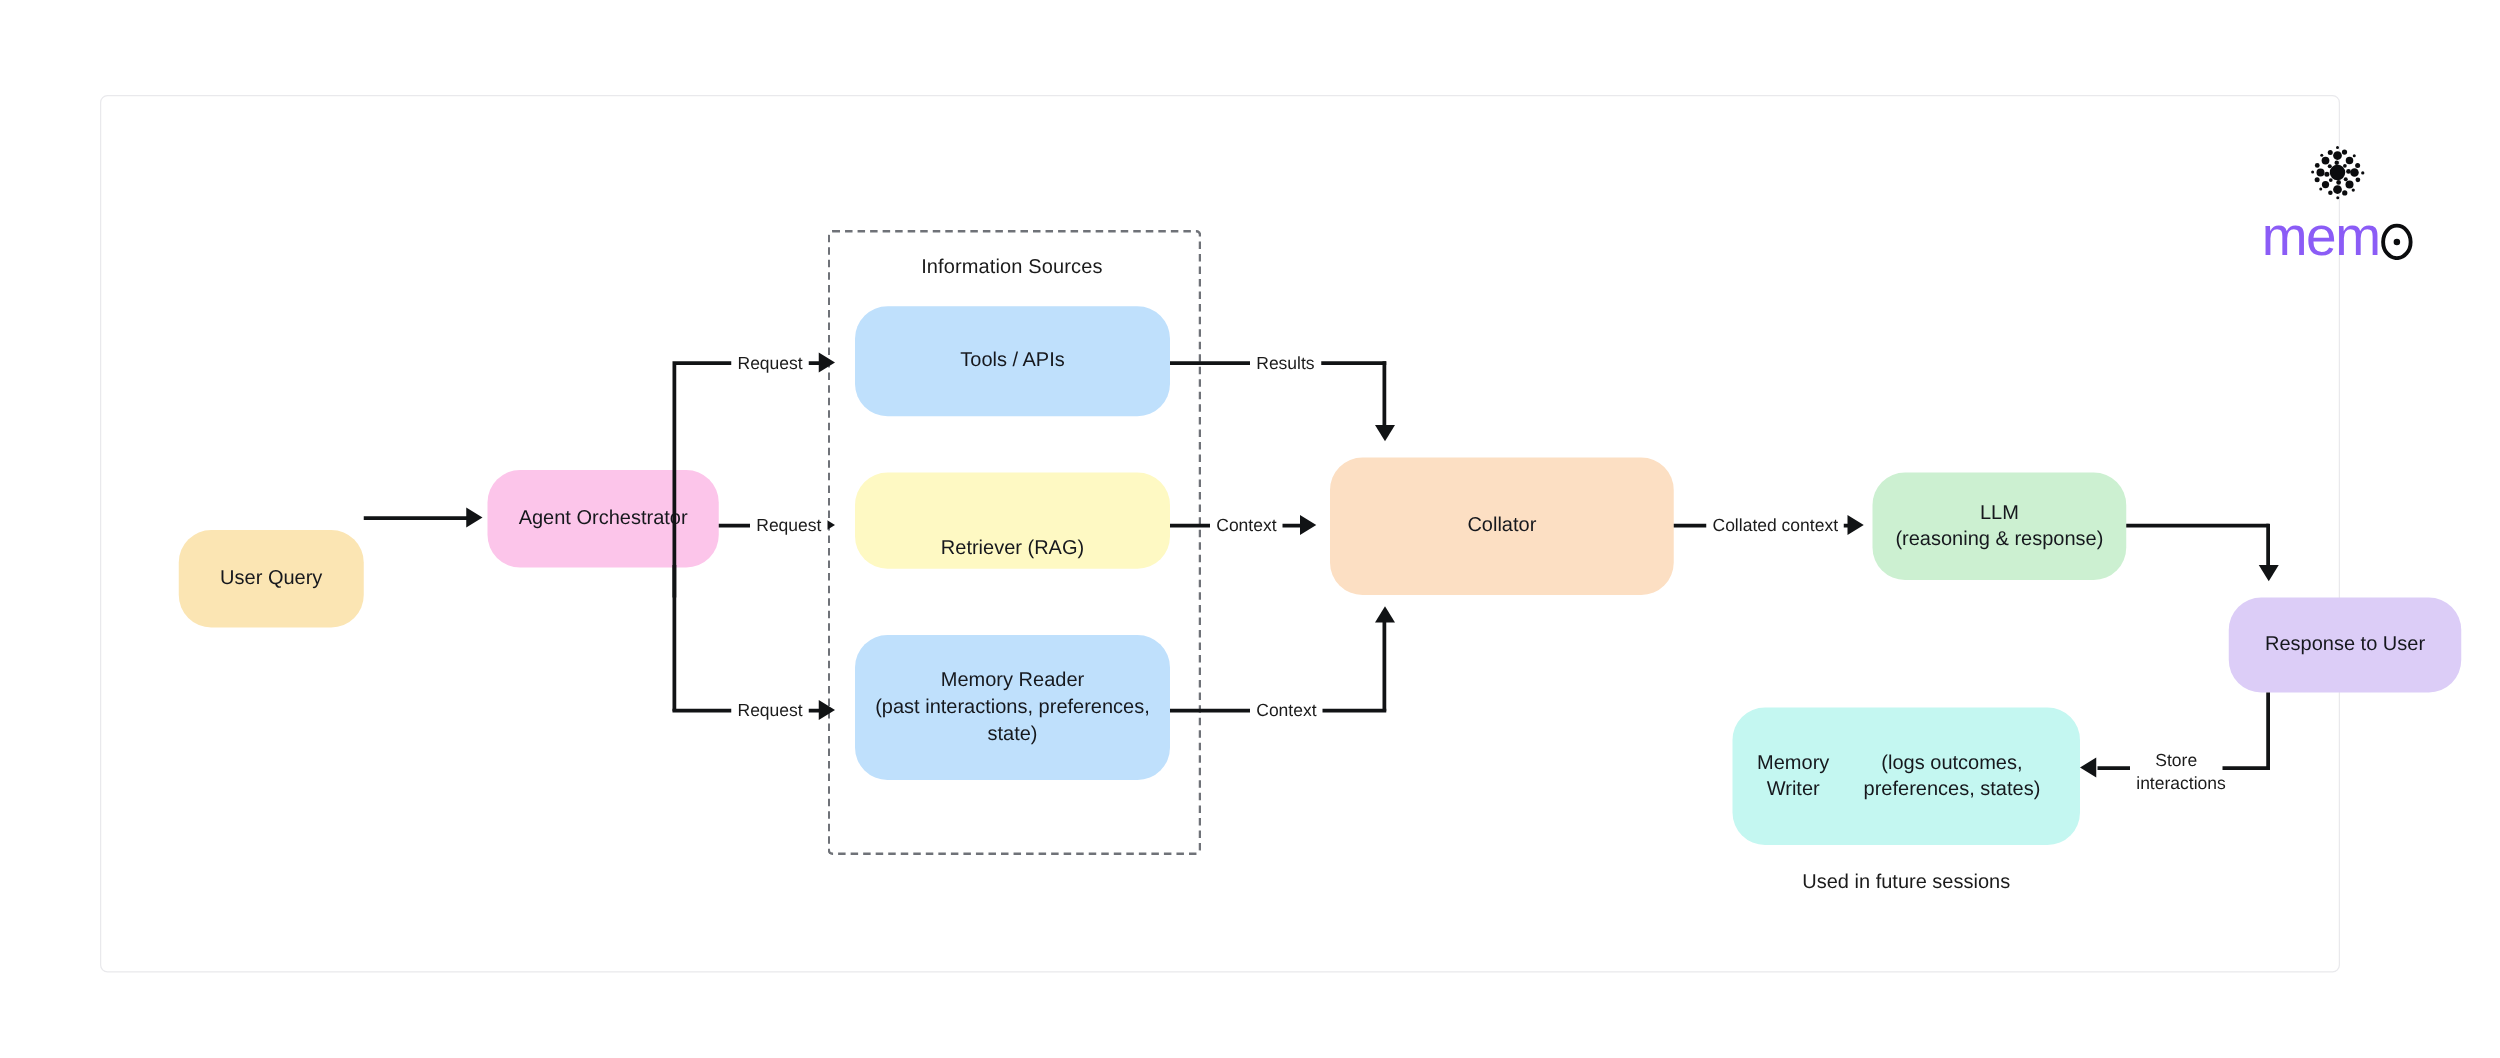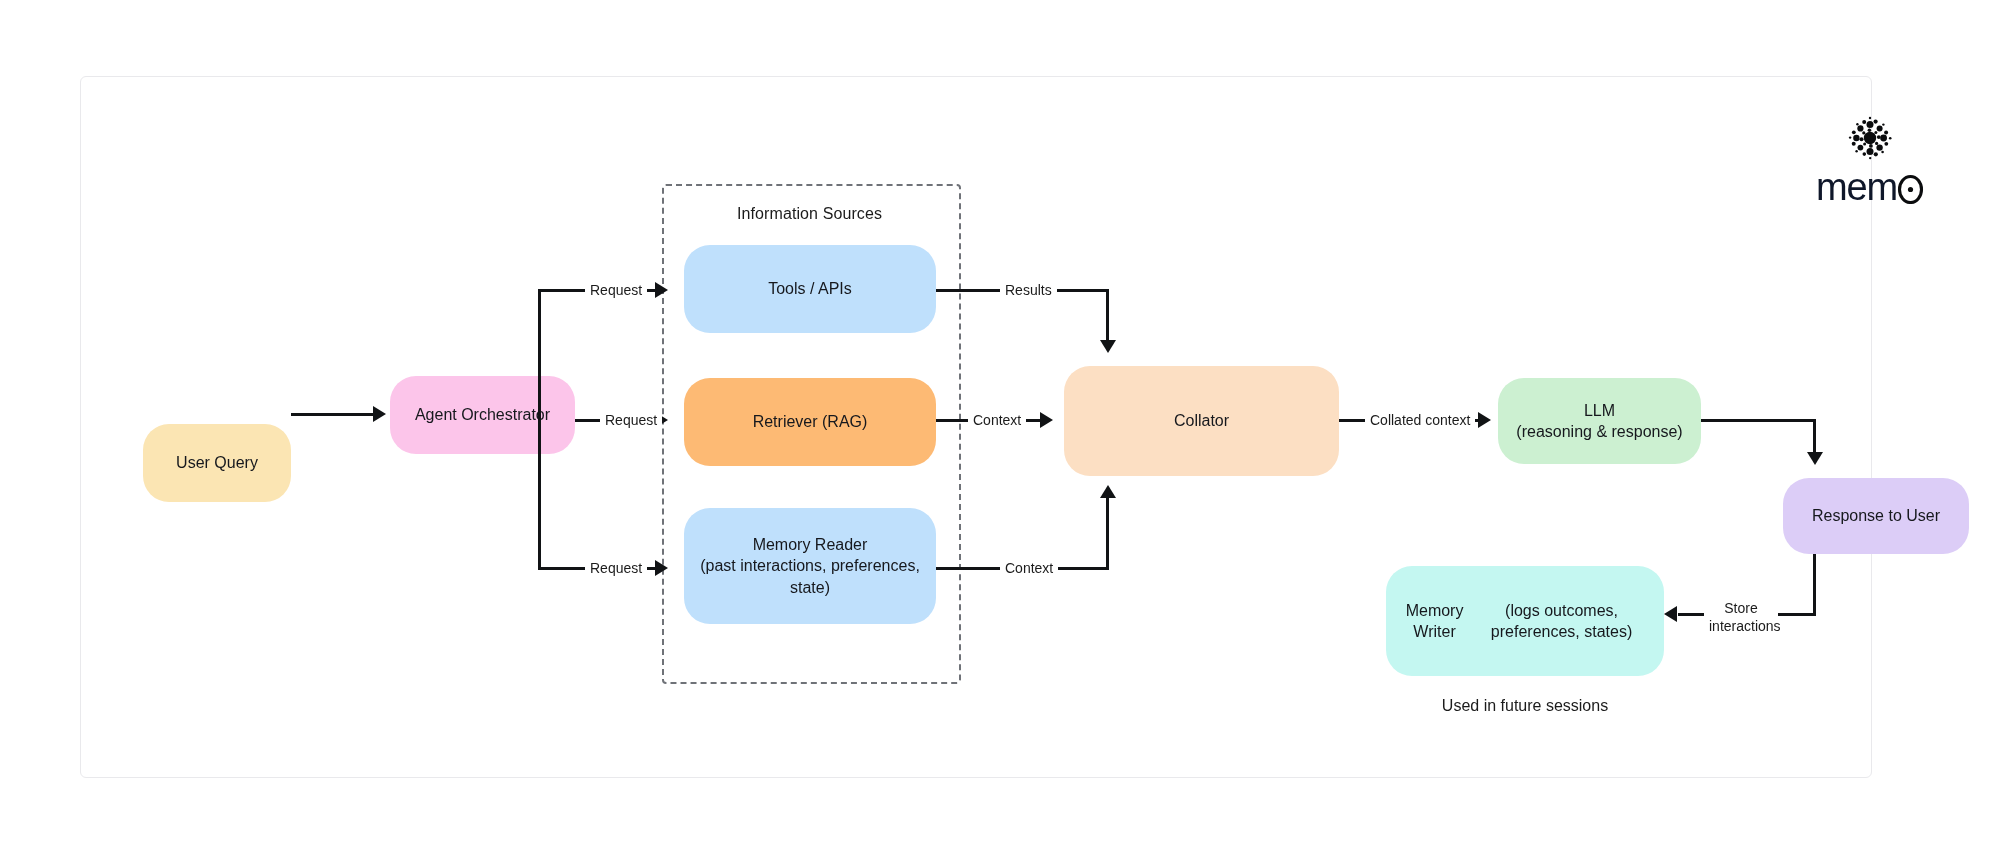--- a/index.html
+++ b/index.html
@@ -43,21 +43,21 @@
 
   .elabel{
     position:absolute;font-size:14px;color:#1b1b1b;background:#ffffff;
     padding:0 5px;text-align:center;line-height:1.25;white-space:nowrap;
   }
   .elabel.two{white-space:normal;width:64px;}
 
   
   .logo{position:absolute;left:1790px;top:112px;width:160px;text-align:center;}
   .logo-mark{display:block;margin:0 auto 4px auto;}
-  .logo-word{font-size:38px;letter-spacing:-1.2px;color:#0f172a;font-family:"Liberation Sans",sans-serif;line-height:1;}
+  .logo-word{font-size:44px;letter-spacing:-1.2px;color:#8b5cf6;font-family:"Liberation Sans",sans-serif;line-height:1;}
 
   .caption{position:absolute;font-size:16px;color:#1b1b1b;text-align:center;}
 </style>
 </head>
 <body>
 
 <div id="canvas">
 
   <div class="frame"></div>
 
@@ -115,21 +115,21 @@
   </div>
 
   <div class="node" style="left:390px;top:376px;width:185px;height:78px;background:#fcc5ea;">
     <span>Agent Orchestrator</span>
   </div>
 
   <div class="node" style="left:684px;top:245px;width:252px;height:88px;background:#bfe0fc;">
     <span>Tools / APIs</span>
   </div>
 
-  <div class="node" style="left:684px;top:378px;width:252px;height:88px;background:#fdba74;">
+  <div class="node" style="left:684px;top:378px;width:252px;height:77px;background:#fef9c3;align-items:flex-end;">
     <span>Retriever (RAG)</span>
   </div>
 
   <div class="node" style="left:684px;top:508px;width:252px;height:116px;background:#bfe0fc;flex-direction:column;justify-content:center;">
     <span>Memory Reader</span>
     <span>(past interactions, preferences, state)</span>
   </div>
 
   <div class="node" style="left:1064px;top:366px;width:275px;height:110px;background:#fcdfc3;flex-direction:column;justify-content:center;">
     <span>Collator</span>

